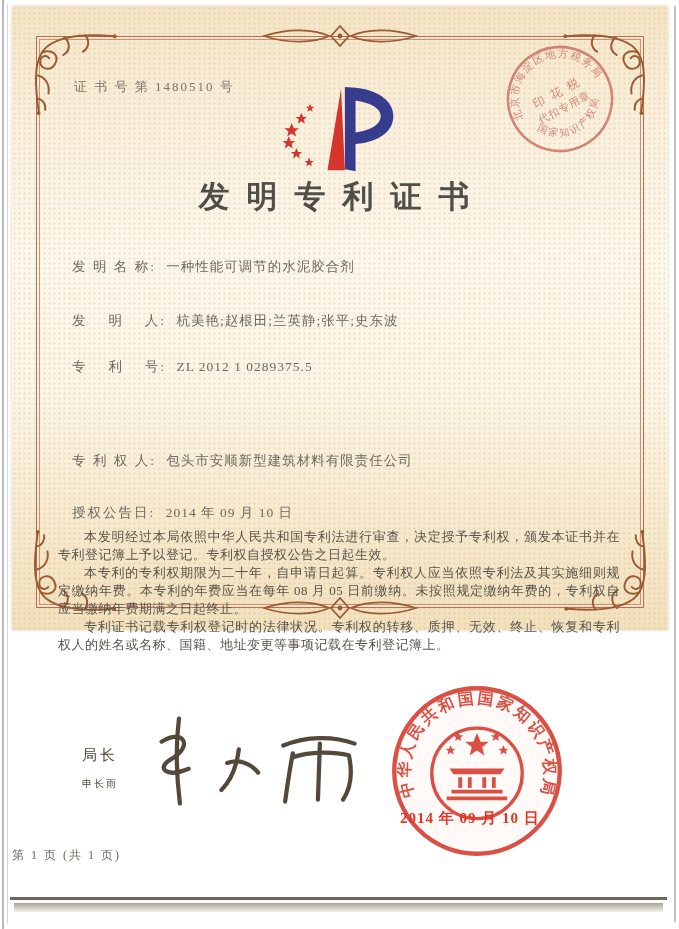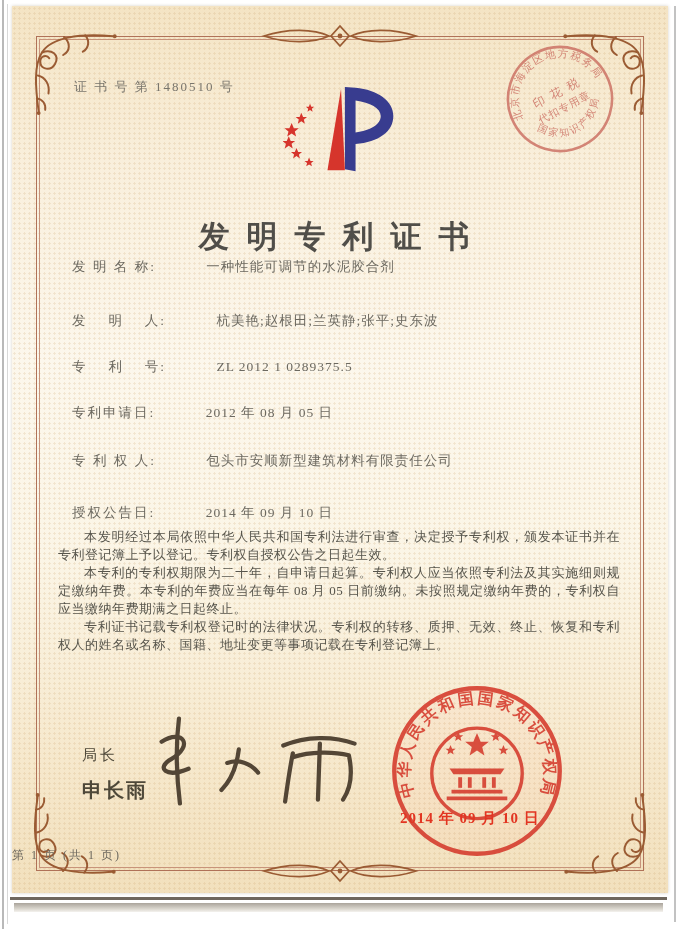--- a/index.html
+++ b/index.html
@@ -11,21 +11,21 @@
   
   .edge{position:absolute;}
   .edge-left1{left:2px;top:0;width:2px;height:929px;background:#b9b9b9;}
   .edge-left2{left:7px;top:4px;width:1px;height:920px;background:#d8d8d8;}
   .edge-right1{right:3px;top:6px;width:2px;height:916px;background:#c2c2c2;}
   .edge-bottom-dark{left:10px;right:12px;top:897px;height:3px;background:#6f675e;}
   .edge-bottom-gray{left:14px;right:16px;top:903px;height:9px;
      background:linear-gradient(180deg,#aaa49b,#dedad2 70%,#f4f2ee);}
   
   .paper{
-    position:absolute;left:12px;top:6px;width:656px;height:887px;
+    position:absolute;left:12px;top:6px;width:656px;height:624px;
     background:
       radial-gradient(rgba(203,164,106,0.20) 1px, transparent 1.4px),
       linear-gradient(180deg,#f4e4c4 0%,#f9efdc 18%,#fcf7ec 40%,#fbf5e6 62%,#f6e8cc 85%,#f2e0bd 100%);
     background-size:5px 5px,100% 100%;
     box-shadow:0 0 3px rgba(90,70,40,.25);
   }
   .frame{position:absolute;left:24px;top:30px;right:24px;bottom:22px;
     border:1px solid #b07258;}
   .frame::after{content:"";position:absolute;inset:2px;border:1px solid #c8937a;}
   svg.corner{position:absolute;width:90px;height:90px;}
@@ -34,30 +34,30 @@
   .c-bl{left:15px;bottom:13px;transform:scaleY(-1);}
   .c-br{right:15px;bottom:13px;transform:scale(-1,-1);}
   svg.edge-orn{position:absolute;left:50%;transform:translateX(-50%);width:180px;height:26px;}
   .orn-top{top:17px;}
   .orn-bottom{bottom:9px;}
   
   .cert-no{position:absolute;left:62px;top:72px;font-size:13px;letter-spacing:2px;
     color:#79756c;}
   svg.logo{position:absolute;left:271px;top:78px;width:118px;height:92px;}
   .title{position:absolute;left:0;right:0;top:170px;text-align:center;
-    font-size:31px;font-weight:600;color:#504e49;letter-spacing:17px;padding-left:5px;margin-top:40px;}
+    font-size:31px;font-weight:600;color:#504e49;letter-spacing:17px;padding-left:5px;}
   .field{position:absolute;left:60px;white-space:nowrap;font-size:13.5px;color:#6c6960;}
   .field .flabel{letter-spacing:2px;margin-right:7px;color:#6c6960;}
-  .field .fvalue{letter-spacing:1px;color:#6c6960;margin-left:40px;}
+  .field .fvalue{letter-spacing:1px;color:#6c6960;}
   .f1{top:252px;} .f2{top:306px;} .f3{top:352px;} .f4{top:398px;} .f5{top:446px;} .f6{top:498px;}
   .paras{position:absolute;left:46px;top:522px;width:562px;color:#57554c;}
   .paras p{margin:0;font-size:13px;line-height:18px;text-indent:2em;
     letter-spacing:0.5px;text-align:justify;}
   .director-title{position:absolute;left:70px;top:740px;font-size:15px;color:#4e4839;letter-spacing:3px;}
-  .director-name{position:absolute;left:70px;top:771px;font-size:20px;color:#4e4839;letter-spacing:2px;font-weight:bold;}
+  .director-name{position:absolute;left:70px;top:771px;font-size:10px;color:#4e4839;letter-spacing:2px;}
   svg.signature{position:absolute;left:138px;top:706px;width:222px;height:98px;}
   svg.seal{position:absolute;left:376px;top:676px;width:178px;height:178px;opacity:.88;}
   .seal-date{position:absolute;left:388px;top:803px;font-size:15px;font-weight:bold;
     color:#e23522;letter-spacing:1px;white-space:nowrap;}
   .footer{position:absolute;left:0;right:40px;top:841px;text-align:left;
     font-size:12px;color:#6d685e;letter-spacing:2px;}
   svg.stamp{position:absolute;left:488px;top:33px;width:120px;height:120px;
     transform:rotate(-28deg);opacity:.78;}
 </style>
 </head>
@@ -140,24 +140,20 @@
       <span class="flabel">发 明 名 称:</span>
       <span class="fvalue">一种性能可调节的水泥胶合剂</span>
     </div>
     <div class="field f2">
       <span class="flabel">发　 明 　人:</span>
       <span class="fvalue">杭美艳;赵根田;兰英静;张平;史东波</span>
     </div>
     <div class="field f3">
       <span class="flabel">专　 利 　号:</span>
       <span class="fvalue">ZL 2012 1 0289375.5</span>
-    </div>
-    <div class="field f4">
-      <span class="flabel">专利申请日:</span>
-      <span class="fvalue">2012 年 08 月 05 日</span>
     </div>
     <div class="field f5">
       <span class="flabel">专 利 权 人:</span>
       <span class="fvalue">包头市安顺新型建筑材料有限责任公司</span>
     </div>
     <div class="field f6">
       <span class="flabel">授权公告日:</span>
       <span class="fvalue">2014 年 09 月 10 日</span>
     </div>
 

